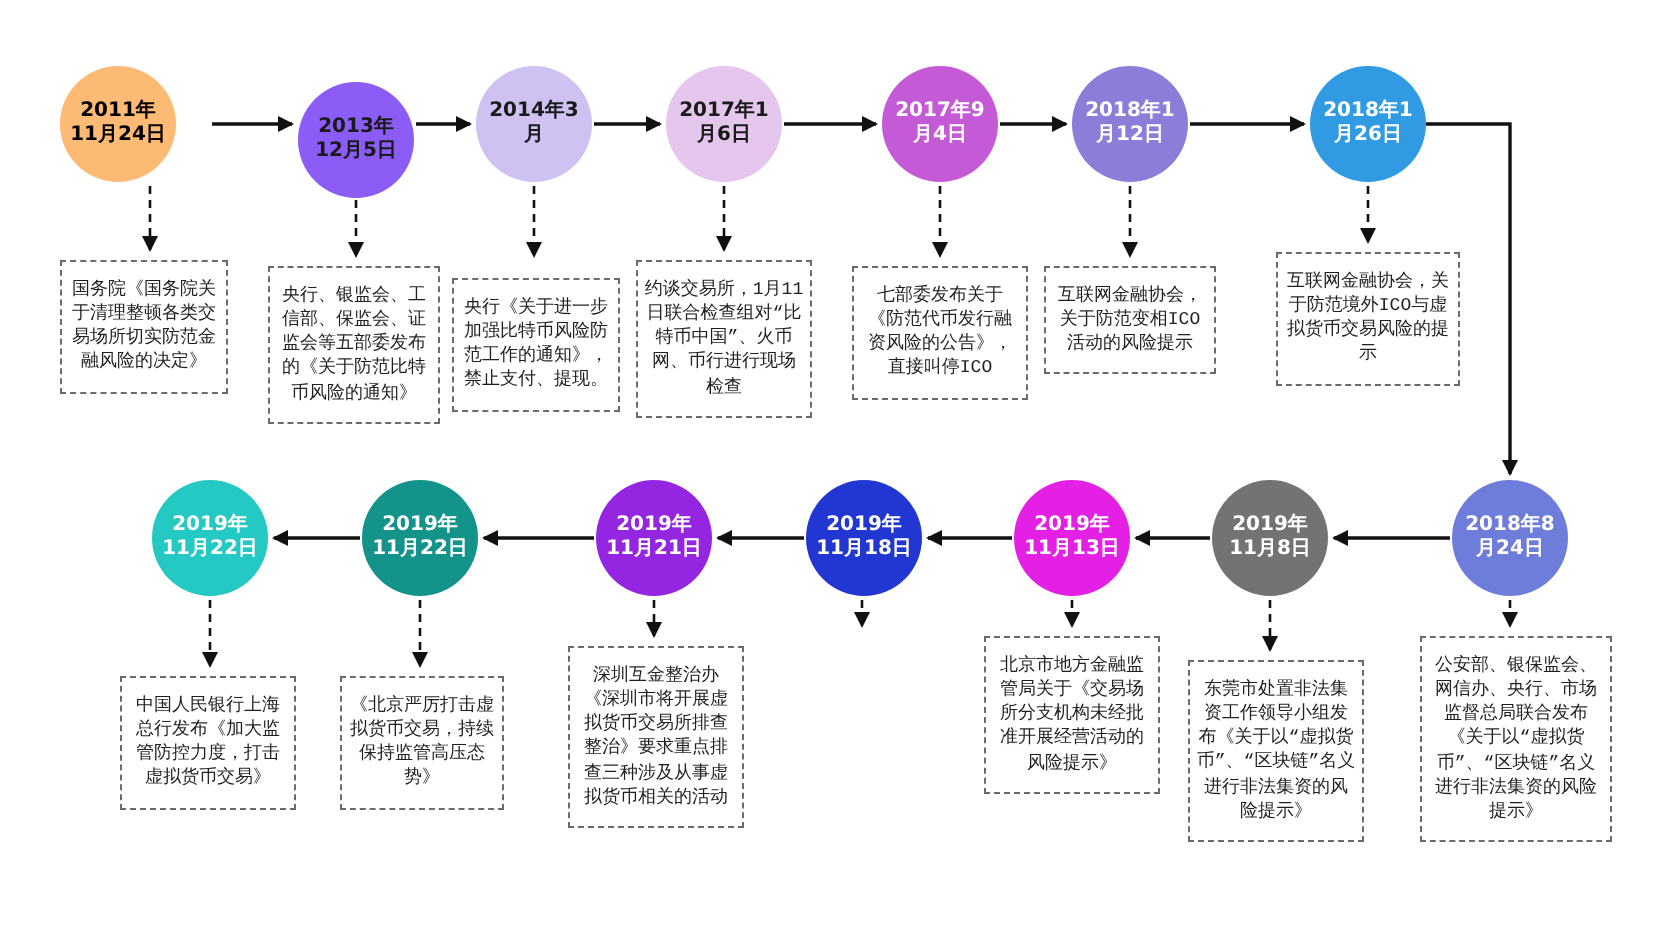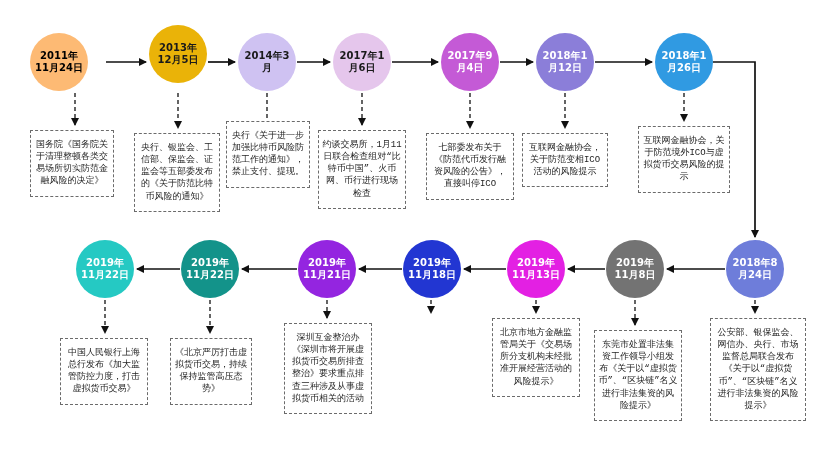--- a/index.html
+++ b/index.html
@@ -58,38 +58,38 @@
       <line x1="635" y1="300" x2="635" y2="325" marker-end="url(#arrowhead)"></line>
       <line x1="536" y1="300" x2="536" y2="313" marker-end="url(#arrowhead)"></line>
       <line x1="431" y1="300" x2="431" y2="313" marker-end="url(#arrowhead)"></line>
       <line x1="327" y1="300" x2="327" y2="318" marker-end="url(#arrowhead)"></line>
       <line x1="210" y1="300" x2="210" y2="333" marker-end="url(#arrowhead)"></line>
       <line x1="105" y1="300" x2="105" y2="333" marker-end="url(#arrowhead)"></line>
     </g>
   </svg>
 
   <div class="circle" style="left: 30px; top: 33px; background: #fdba74; color: rgb(0, 0, 0);">2011年11月24日</div>
-  <div class="circle" style="left: 149px; top: 25px; background: #eab308; color: rgb(26, 26, 26);">2013年12月5日</div>
+  <div class="circle" style="left: 149px; top: 41px; background: #8b5cf6; color: rgb(26, 26, 26);">2013年12月5日</div>
   <div class="circle" style="left: 238px; top: 33px; background: rgb(207, 194, 242); color: rgb(26, 26, 26);">2014年3月</div>
   <div class="circle" style="left: 333px; top: 33px; background: rgb(229, 198, 236); color: rgb(26, 26, 26);">2017年1月6日</div>
   <div class="circle" style="left: 441px; top: 33px; background: rgb(196, 90, 214); color: rgb(255, 255, 255);">2017年9月4日</div>
   <div class="circle" style="left: 536px; top: 33px; background: rgb(139, 126, 217); color: rgb(255, 255, 255);">2018年1月12日</div>
   <div class="circle" style="left: 655px; top: 33px; background: rgb(48, 154, 226); color: rgb(255, 255, 255);">2018年1月26日</div>
 
   <div class="circle" style="left: 726px; top: 240px; background: rgb(110, 125, 218); color: rgb(255, 255, 255);">2018年8月24日</div>
   <div class="circle" style="left: 606px; top: 240px; background: #737373; color: rgb(255, 255, 255);">2019年11月8日</div>
   <div class="circle" style="left: 507px; top: 240px; background: rgb(227, 32, 227); color: rgb(255, 255, 255);">2019年11月13日</div>
   <div class="circle" style="left: 403px; top: 240px; background: rgb(34, 54, 210); color: rgb(255, 255, 255);">2019年11月18日</div>
   <div class="circle" style="left: 298px; top: 240px; background: rgb(148, 37, 224); color: rgb(255, 255, 255);">2019年11月21日</div>
   <div class="circle" style="left: 181px; top: 240px; background: rgb(19, 147, 138); color: rgb(255, 255, 255);">2019年11月22日</div>
   <div class="circle" style="left: 76px; top: 240px; background: rgb(37, 201, 195); color: rgb(255, 255, 255);">2019年11月22日</div>
 
   <div class="note" style="left:30px;top:130px;width:84px">国务院《国务院关于清理整顿各类交易场所切实防范金融风险的决定》</div>
   <div class="note" style="left:134px;top:133px;width:86px">央行、银监会、工信部、保监会、证监会等五部委发布的《关于防范比特币风险的通知》</div>
-  <div class="note" style="left:226px;top:121px;width:84px">央行《关于进一步加强比特币风险防范工作的通知》，禁止支付、提现。</div>
+  <div class="note" style="left:226px;top:139px;width:84px">央行《关于进一步加强比特币风险防范工作的通知》，禁止支付、提现。</div>
   <div class="note" style="left:318px;top:130px;width:88px">约谈交易所，1月11日联合检查组对“比特币中国”、火币网、币行进行现场检查</div>
   <div class="note" style="left:426px;top:133px;width:88px">七部委发布关于《防范代币发行融资风险的公告》，直接叫停ICO</div>
   <div class="note" style="left:522px;top:133px;width:86px">互联网金融协会，关于防范变相ICO活动的风险提示</div>
   <div class="note" style="left:638px;top:126px;width:92px">互联网金融协会，关于防范境外ICO与虚拟货币交易风险的提示</div>
 
   <div class="note" style="left:710px;top:318px;width:96px">公安部、银保监会、网信办、央行、市场监督总局联合发布《关于以“虚拟货币”、“区块链”名义进行非法集资的风险提示》</div>
   <div class="note" style="left:594px;top:330px;width:88px">东莞市处置非法集资工作领导小组发布《关于以“虚拟货币”、“区块链”名义进行非法集资的风险提示》</div>
   <div class="note" style="left:492px;top:318px;width:88px">北京市地方金融监管局关于《交易场所分支机构未经批准开展经营活动的风险提示》</div>
   <div class="note" style="left:284px;top:323px;width:88px">深圳互金整治办《深圳市将开展虚拟货币交易所排查整治》要求重点排查三种涉及从事虚拟货币相关的活动</div>
   <div class="note" style="left:170px;top:338px;width:82px">《北京严厉打击虚拟货币交易，持续保持监管高压态势》</div>

